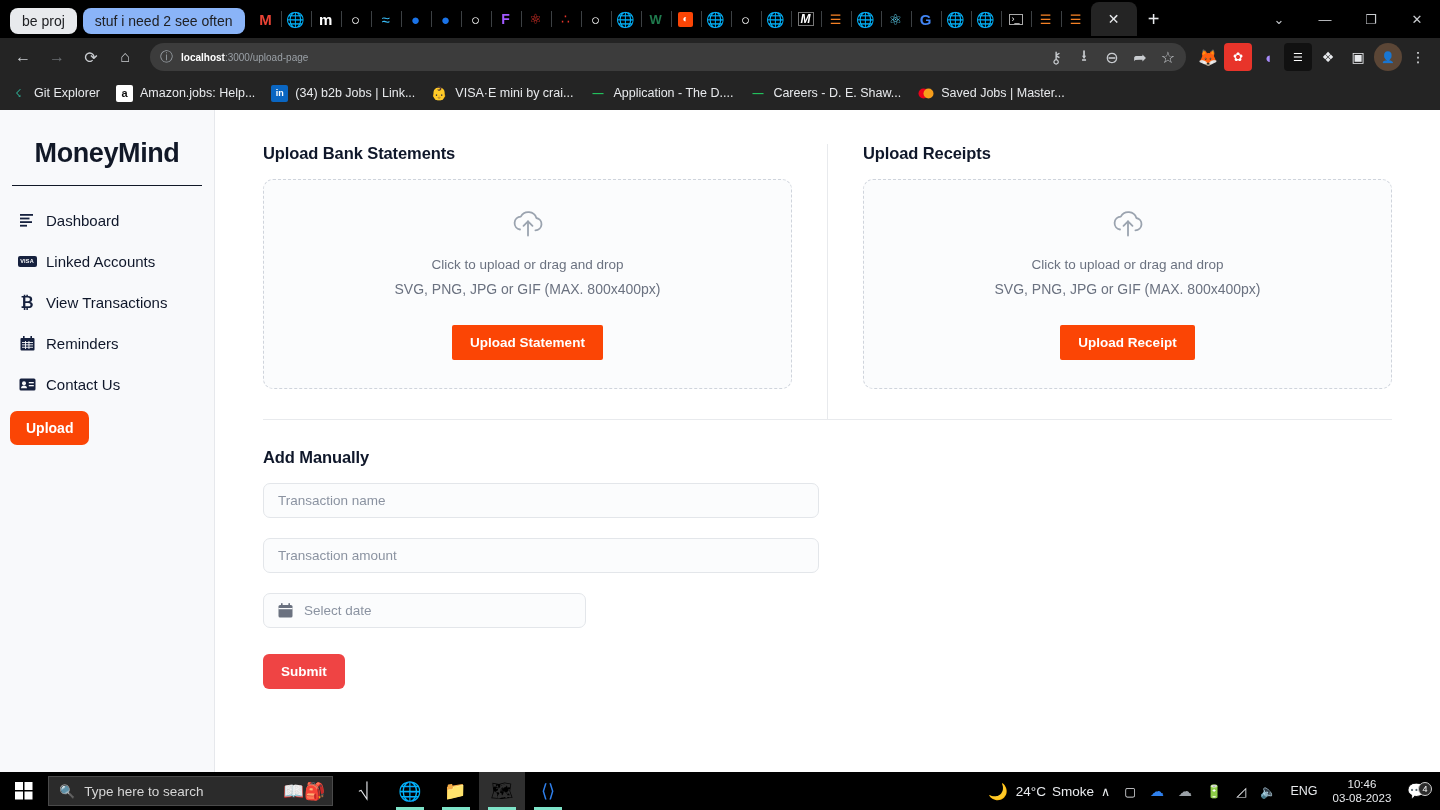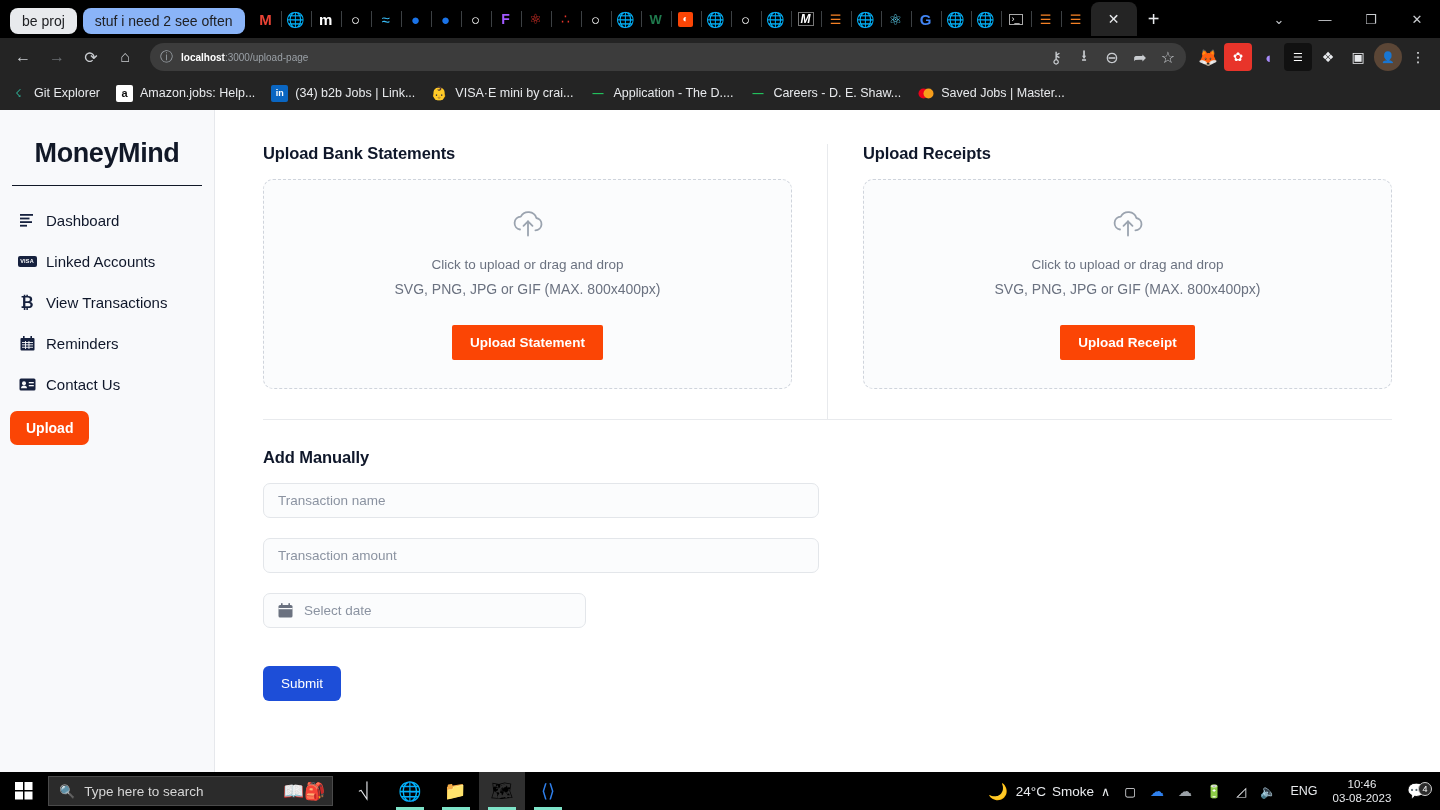--- a/index.html
+++ b/index.html
@@ -114,23 +114,23 @@
     font-size:13.5px; color:#8b93a1;
   }
   .field.date{ width:323px; }
   .field .fico{ margin-right:11px; color:#6b7280; display:flex; align-items:center; }
   .field input{
     border:none; outline:none; background:transparent; width:100%; font-size:13.5px;
     color:#334155; font-family:"Liberation Sans",sans-serif;
   }
   .field input::placeholder{ color:#8b93a1; }
   .submit-btn{
-    background:#1d4ed8; color:#fff; border:none; border-radius:6px; padding:10px 18px;
-    font-size:13.5px; font-weight:400; font-family:"Liberation Sans",sans-serif; cursor:pointer;
-    margin-top:18px;
+    background:#ef4444; color:#fff; border:none; border-radius:6px; padding:10px 18px;
+    font-size:13.5px; font-weight:700; font-family:"Liberation Sans",sans-serif; cursor:pointer;
+    margin-top:6px;
   }
 
   
   #taskbar{
     width:1440px; height:38px; background:#000000; display:flex; align-items:center;
     position:relative;
   }
   .start{ width:48px; height:38px; display:flex; align-items:center; justify-content:center; }
   .searchbox{
     width:285px; height:30px; background:#2b2b2b; border:1px solid #4a4a4a; display:flex; align-items:center;

